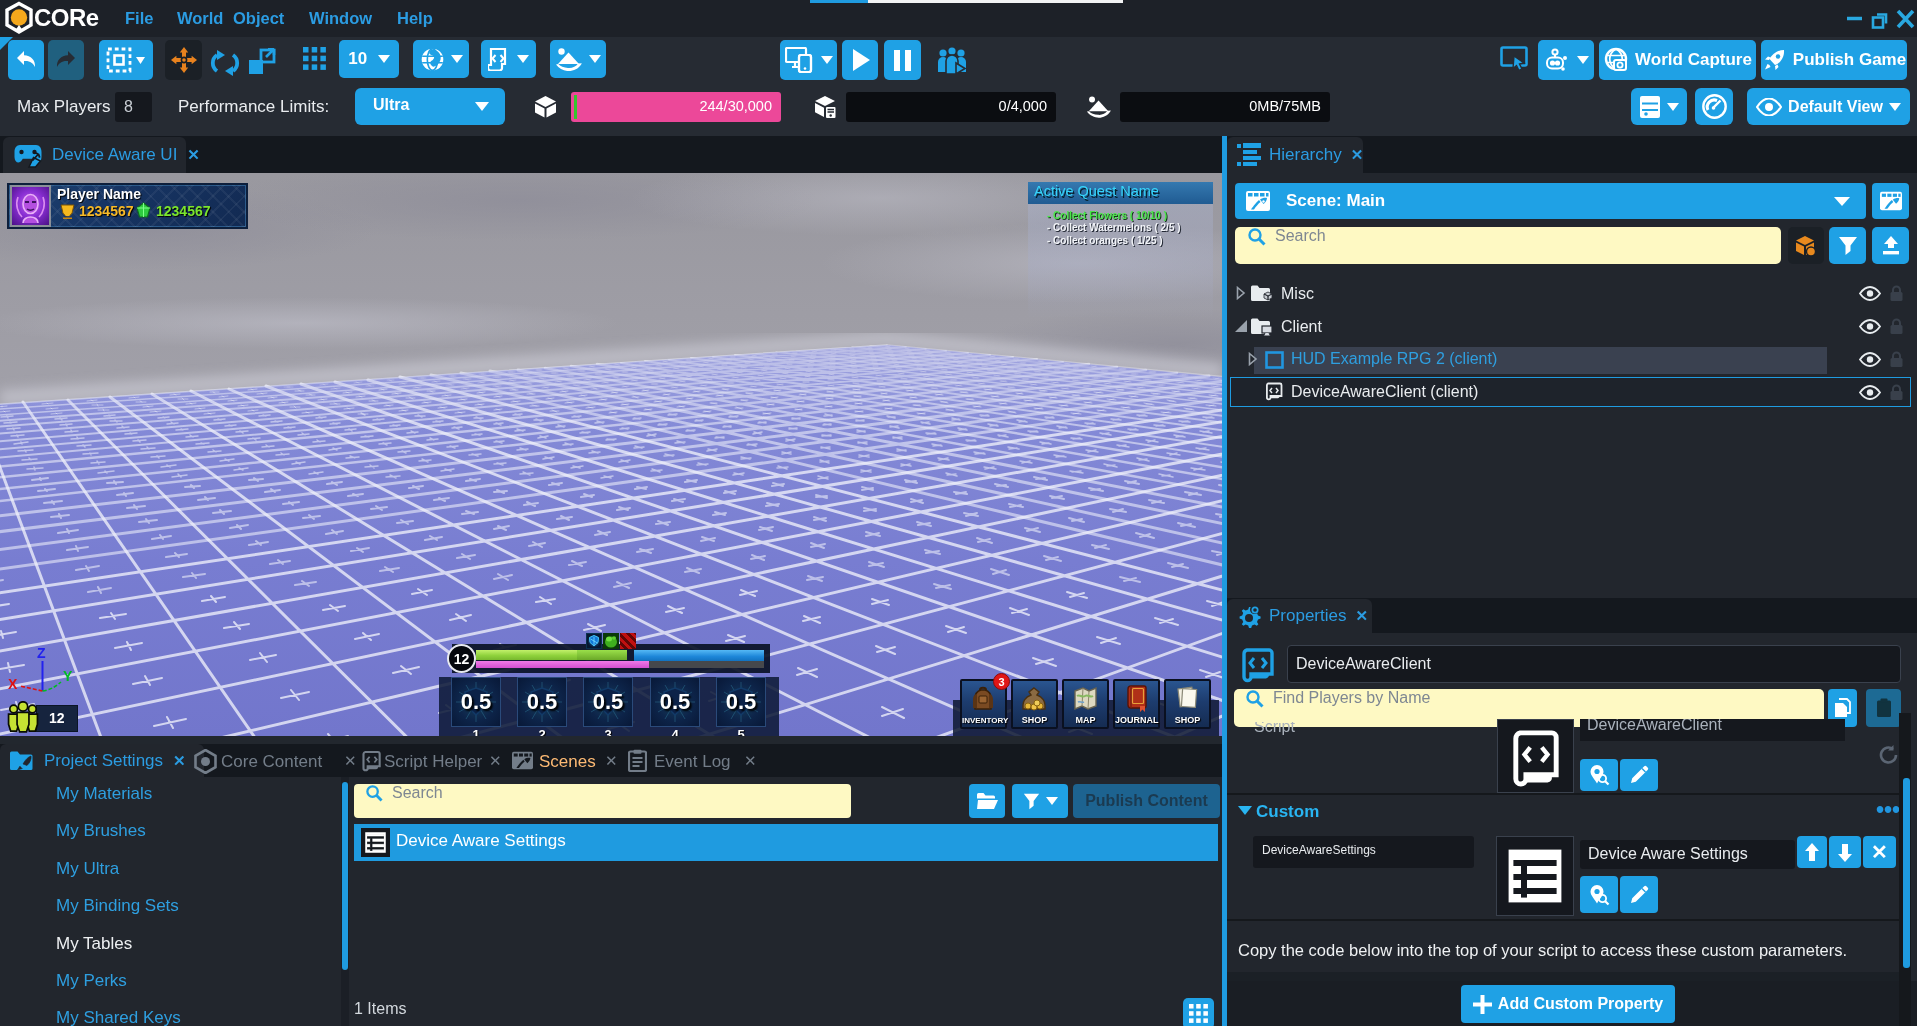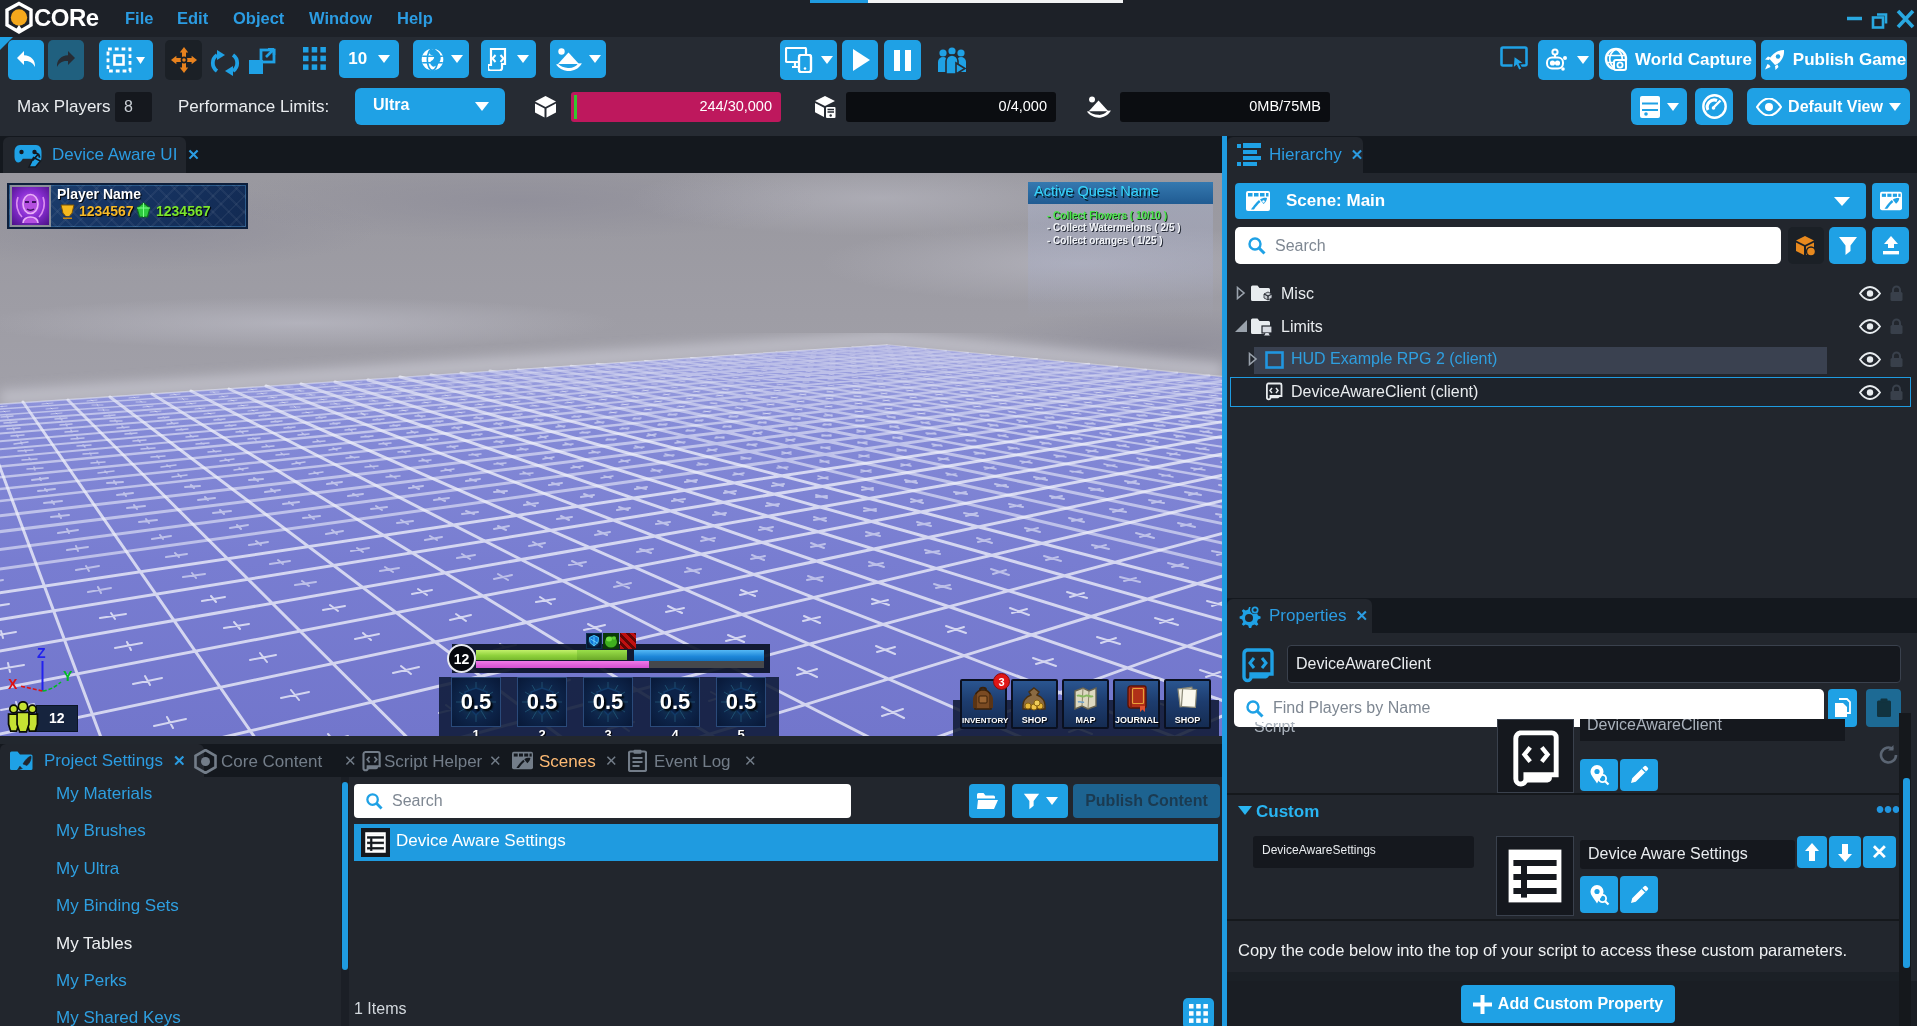--- a/index.html
+++ b/index.html
@@ -1,18 +1,18 @@
 <!DOCTYPE html>
 <html><head><meta charset="utf-8"><style>
 *{margin:0;padding:0;box-sizing:border-box}
 html,body{width:1917px;height:1026px;overflow:hidden;background:#262b33;font-family:"Liberation Sans",sans-serif}
 #page{position:relative;width:1917px;height:1026px;background:#262b33}
 .abs{position:absolute;white-space:nowrap}
 .btn{position:absolute;background:#1fa1e5;border-radius:5px;display:flex;align-items:center;justify-content:center;gap:6px;white-space:nowrap}
-.ffield{position:absolute;background:#ffffff;border-radius:4px;display:flex;align-items:center;color:#7e8792;white-space:nowrap}
+.ffield{position:absolute;background:#fef9c3;border-radius:4px;display:flex;color:#7e8792;white-space:nowrap}
 .tabrow{position:absolute;background:#14181e}
 .tab{position:absolute;display:flex;align-items:center;border-radius:6px 6px 0 0;font-size:16px;white-space:nowrap}
 .tab.on{background:#22262d;color:#2b9ce2}
 .menu{color:#2b9ce2;font-weight:bold;font-size:16.5px;position:absolute;top:9px;white-space:nowrap}
 .wt{color:#e9ecef}
 svg{display:block}
 </style></head>
 <body>
 <div id="page">
 
@@ -21,21 +21,21 @@
 <div class="abs" style="left:868px;top:0;width:255px;height:3px;background:#f2f3f4"></div>
 <div class="abs" id="corelogo" style="left:0;top:0">
       <svg width="120" height="37" viewBox="0 0 120 37">
 <path d="M19 3.5 L31 10 L31 25 L19 32 L7 25 L7 10 Z" fill="none" stroke="#fff" stroke-width="3.4"></path>
 <circle cx="19" cy="17.5" r="8.2" fill="#f5a81c"></circle>
 <path d="M19 25 l-3.5 5 7 0z" fill="#fff"></path>
 <text x="34" y="26" font-size="24px" font-weight="bold" fill="#fff" letter-spacing="-0.5" font-family="Liberation Sans">CORe</text>
 </svg>
     </div>
 <div class="menu" style="left:125px">File</div>
-<div class="menu" style="left:177px">Edit</div>
+<div class="menu" style="left:177px">World</div>
 <div class="menu" style="left:233px">Object</div>
 <div class="menu" style="left:309px">Window</div>
 <div class="menu" style="left:397px">Help</div>
 <div class="abs" id="winbtns" style="left:1840px;top:4px">
       <svg width="77" height="30" viewBox="0 0 77 30">
 <g stroke="#29a8e0" fill="none">
 <path d="M7 14.5 H22" stroke-width="3.5"></path>
 <path d="M37 10.5 h9 v9" stroke-width="2.6"></path>
           <rect x="33" y="13.5" width="10" height="10" stroke-width="2.6"></rect>
 <path d="M58 7 L73 23 M73 7 L58 23" stroke-width="3.6"></path>
@@ -212,21 +212,21 @@
 <div class="abs wt" style="left:178px;top:97px;font-size:17px">Performance Limits:</div>
 <div class="btn" style="left:355px;top:88px;width:150px;height:37px;border-radius:6px">
         <span style="position:absolute;left:18px;top:8px;color:#fff;font-weight:bold;font-size:16px">Ultra</span>
         <span style="position:absolute;right:16px;top:14px;width:0;height:0;border-left:7px solid transparent;border-right:7px solid transparent;border-top:9px solid #fff"></span>
       </div>
 <div class="abs" style="left:533px;top:95px">
         <svg width="25" height="24" viewBox="0 0 25 24">
           <path d="M12.5 1 L23 6.5 L12.5 12 L2 6.5 Z M2 8.5 L11.5 13.5 V22.5 L2 17.5 Z M23 8.5 L13.5 13.5 V22.5 L23 17.5 Z" fill="#fff"></path>
         </svg>
       </div>
-<div class="abs" style="left:571px;top:92px;width:210px;height:30px;background:#be185d;border-radius:3px">
+<div class="abs" style="left:571px;top:92px;width:210px;height:30px;background:#ec4899;border-radius:3px">
         <span style="position:absolute;left:3px;top:3px;width:3px;height:24px;background:#36c52f"></span>
         <span style="position:absolute;right:9px;top:6px;color:#fff;font-size:14.5px">244/30,000</span>
       </div>
 <div class="abs" style="left:813px;top:95px">
         <svg width="24" height="24" viewBox="0 0 24 24">
           <path d="M12 1 L22 6 L12 11 L2 6 Z M2 8 L11 12.7 V22 L2 17.3 Z" fill="#fff"></path>
           <rect x="13" y="12" width="9.5" height="11" rx="1" fill="#fff"></rect>
           <g stroke="#262b33" stroke-width="1.4">
             <path d="M14.5 14.5 h6.5 M14.5 17 h6.5"></path>
           </g>
@@ -683,21 +683,21 @@
           <path d="M1 13 L13 13 L13 1 Z" fill="#9aa2ac"></path>
         </svg>
       </div>
 <div class="abs" style="left:1250px;top:317px">
         <svg width="24" height="20" viewBox="0 0 24 20">
           <path d="M1 3 a1.5 1.5 0 0 1 1.5 -1.5 h5 l2 2.5 h9 a1.5 1.5 0 0 1 1.5 1.5 v10 a1.5 1.5 0 0 1 -1.5 1.5 h-16 a1.5 1.5 0 0 1 -1.5 -1.5 z" fill="#e8ecef"></path>
           <rect x="12" y="9" width="10" height="7" fill="#d8dce2" stroke="#22262d" stroke-width="1.2"></rect>
           <path d="M15 16 l-1.5 3 h7 l-1.5 -3" fill="#d8dce2" stroke="#22262d" stroke-width="1"></path>
         </svg>
       </div>
-<div class="abs wt" style="left:1281px;top:318px;font-size:16px">Limits</div>
+<div class="abs wt" style="left:1281px;top:318px;font-size:16px">Client</div>
 <div class="abs" style="left:1254px;top:347px;width:573px;height:27px;background:#3a4150"></div>
 <div class="abs" style="left:1248px;top:352px">
         <svg width="10" height="14" viewBox="0 0 10 14">
           <path d="M1.5 1.5 L8 7 L1.5 12.5 Z" fill="none" stroke="#9aa2ac" stroke-width="1.6"></path>
         </svg>
       </div>
 <div class="abs" style="left:1265px;top:351px">
         <svg width="19" height="18" viewBox="0 0 19 18">
           <rect x="1.5" y="1.5" width="16" height="15" fill="none" stroke="#2196e0" stroke-width="2.6"></rect>
         </svg>

